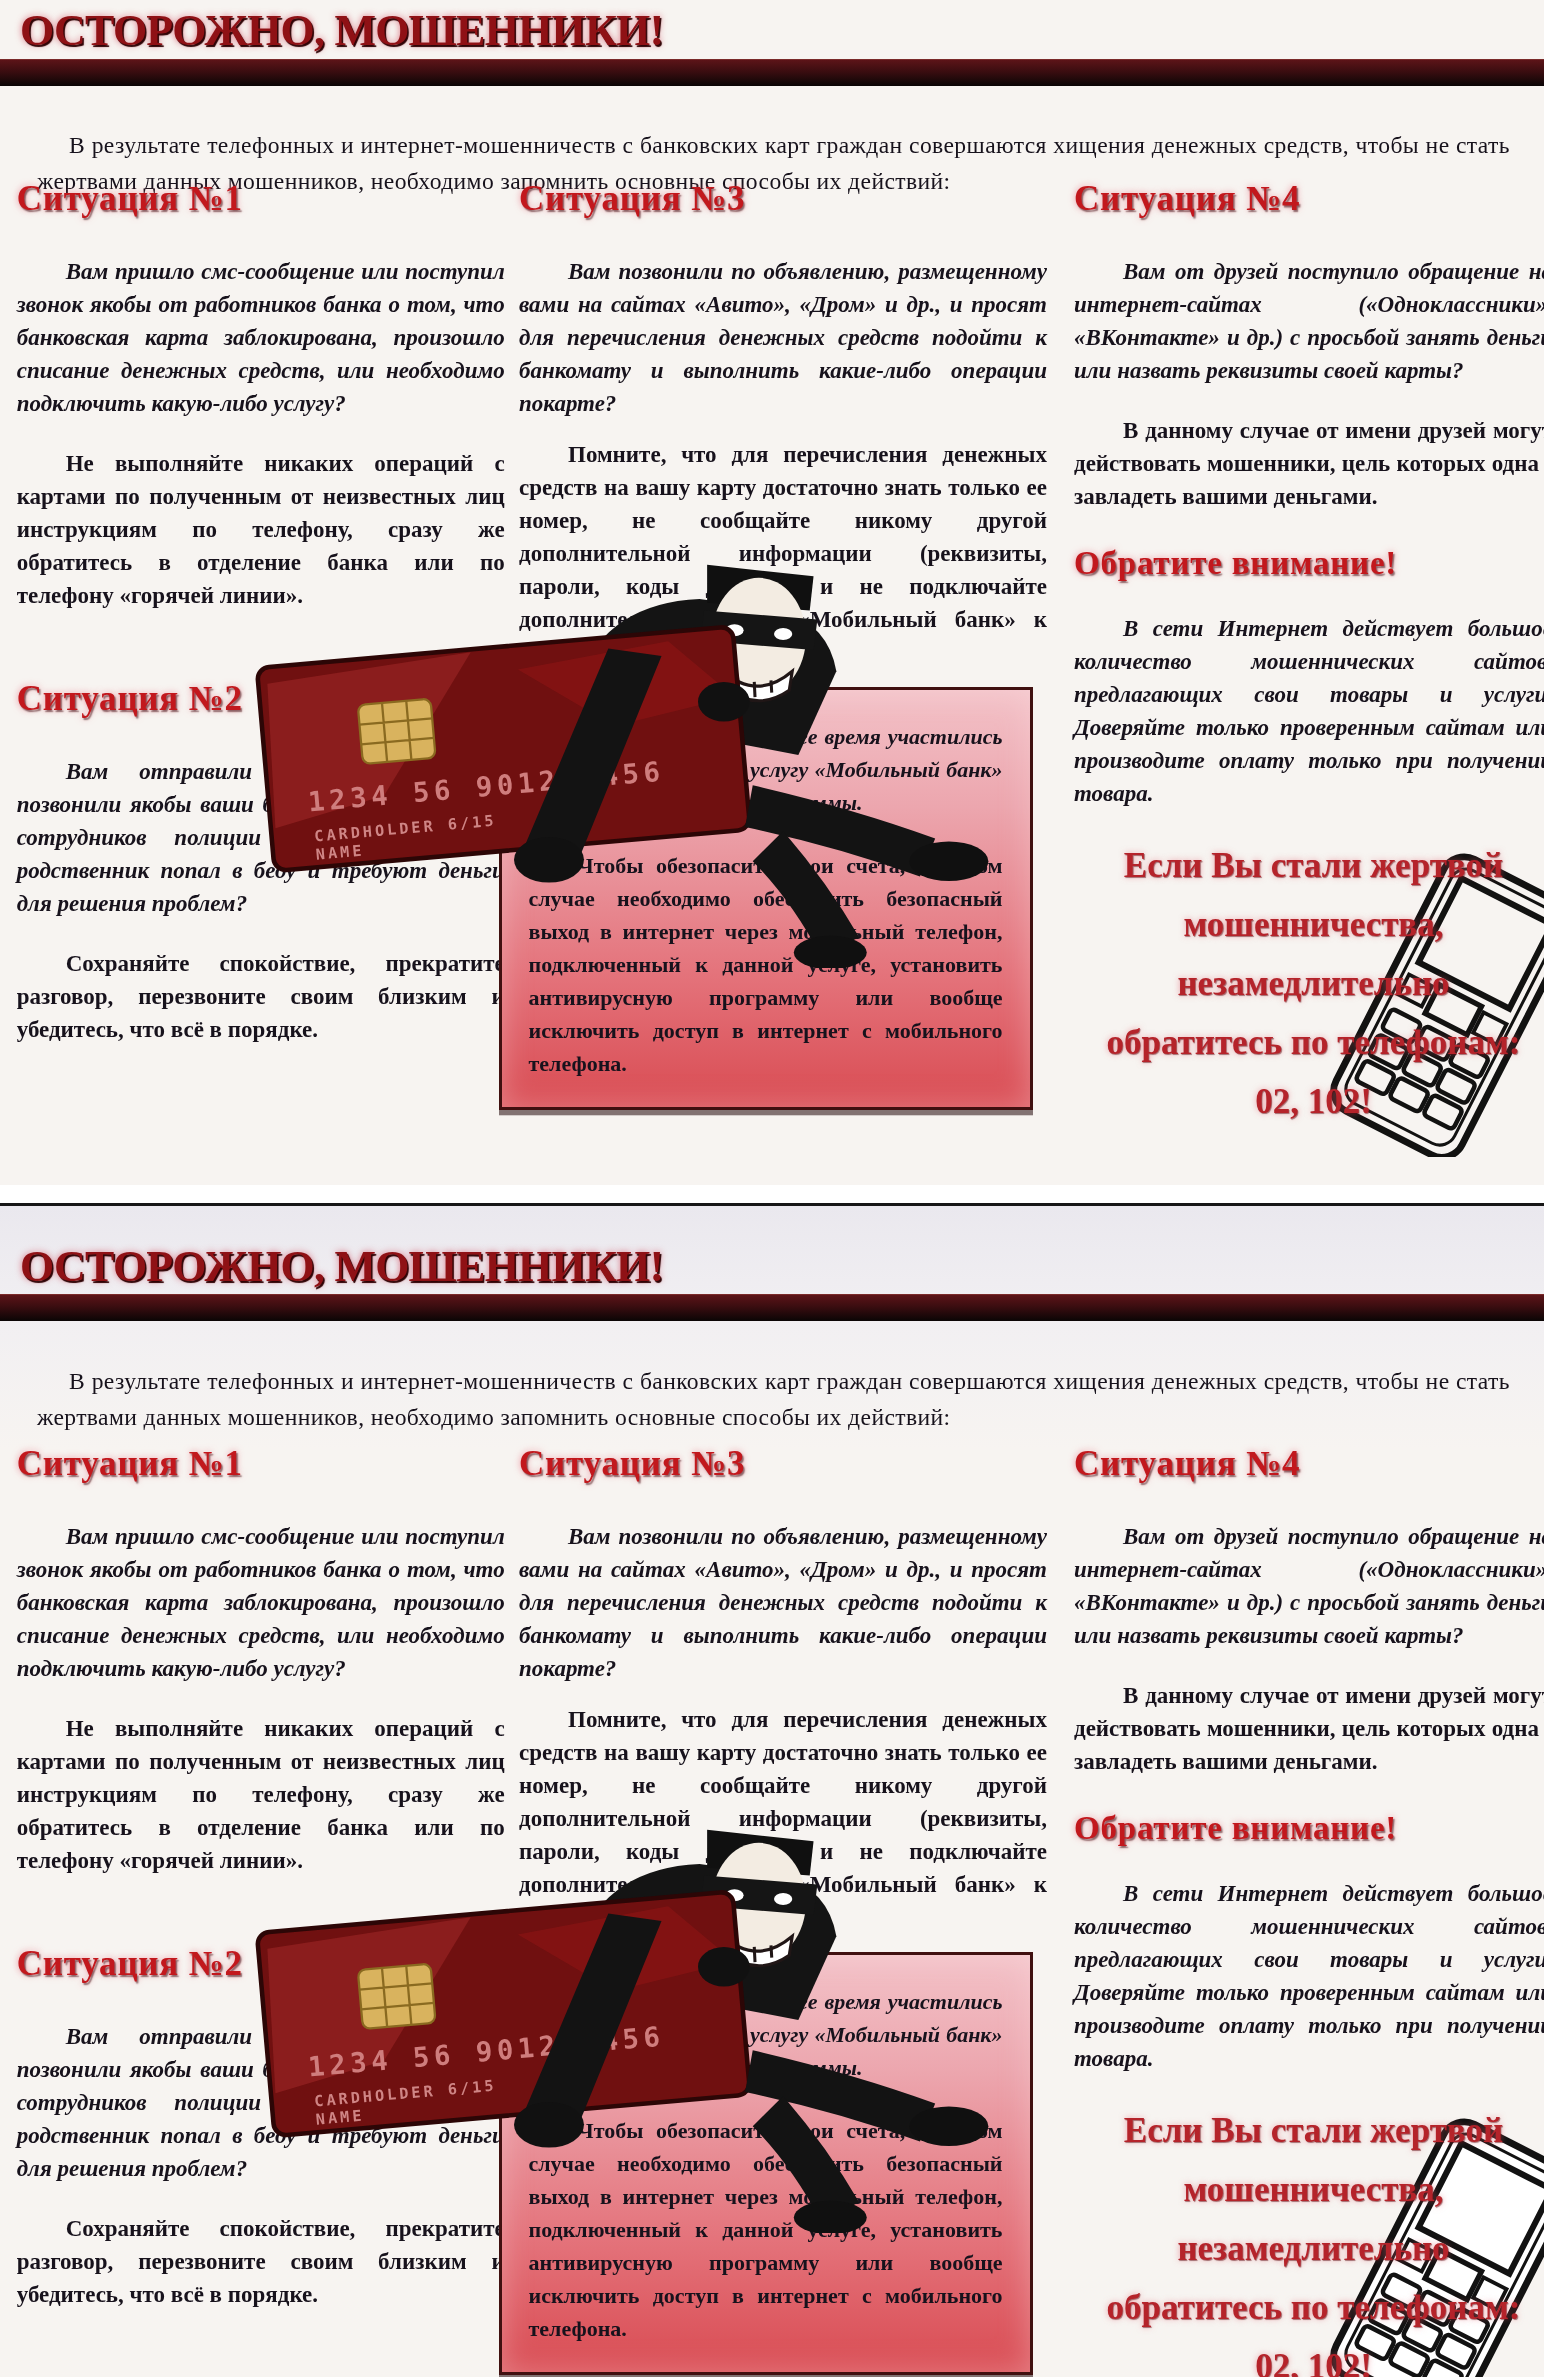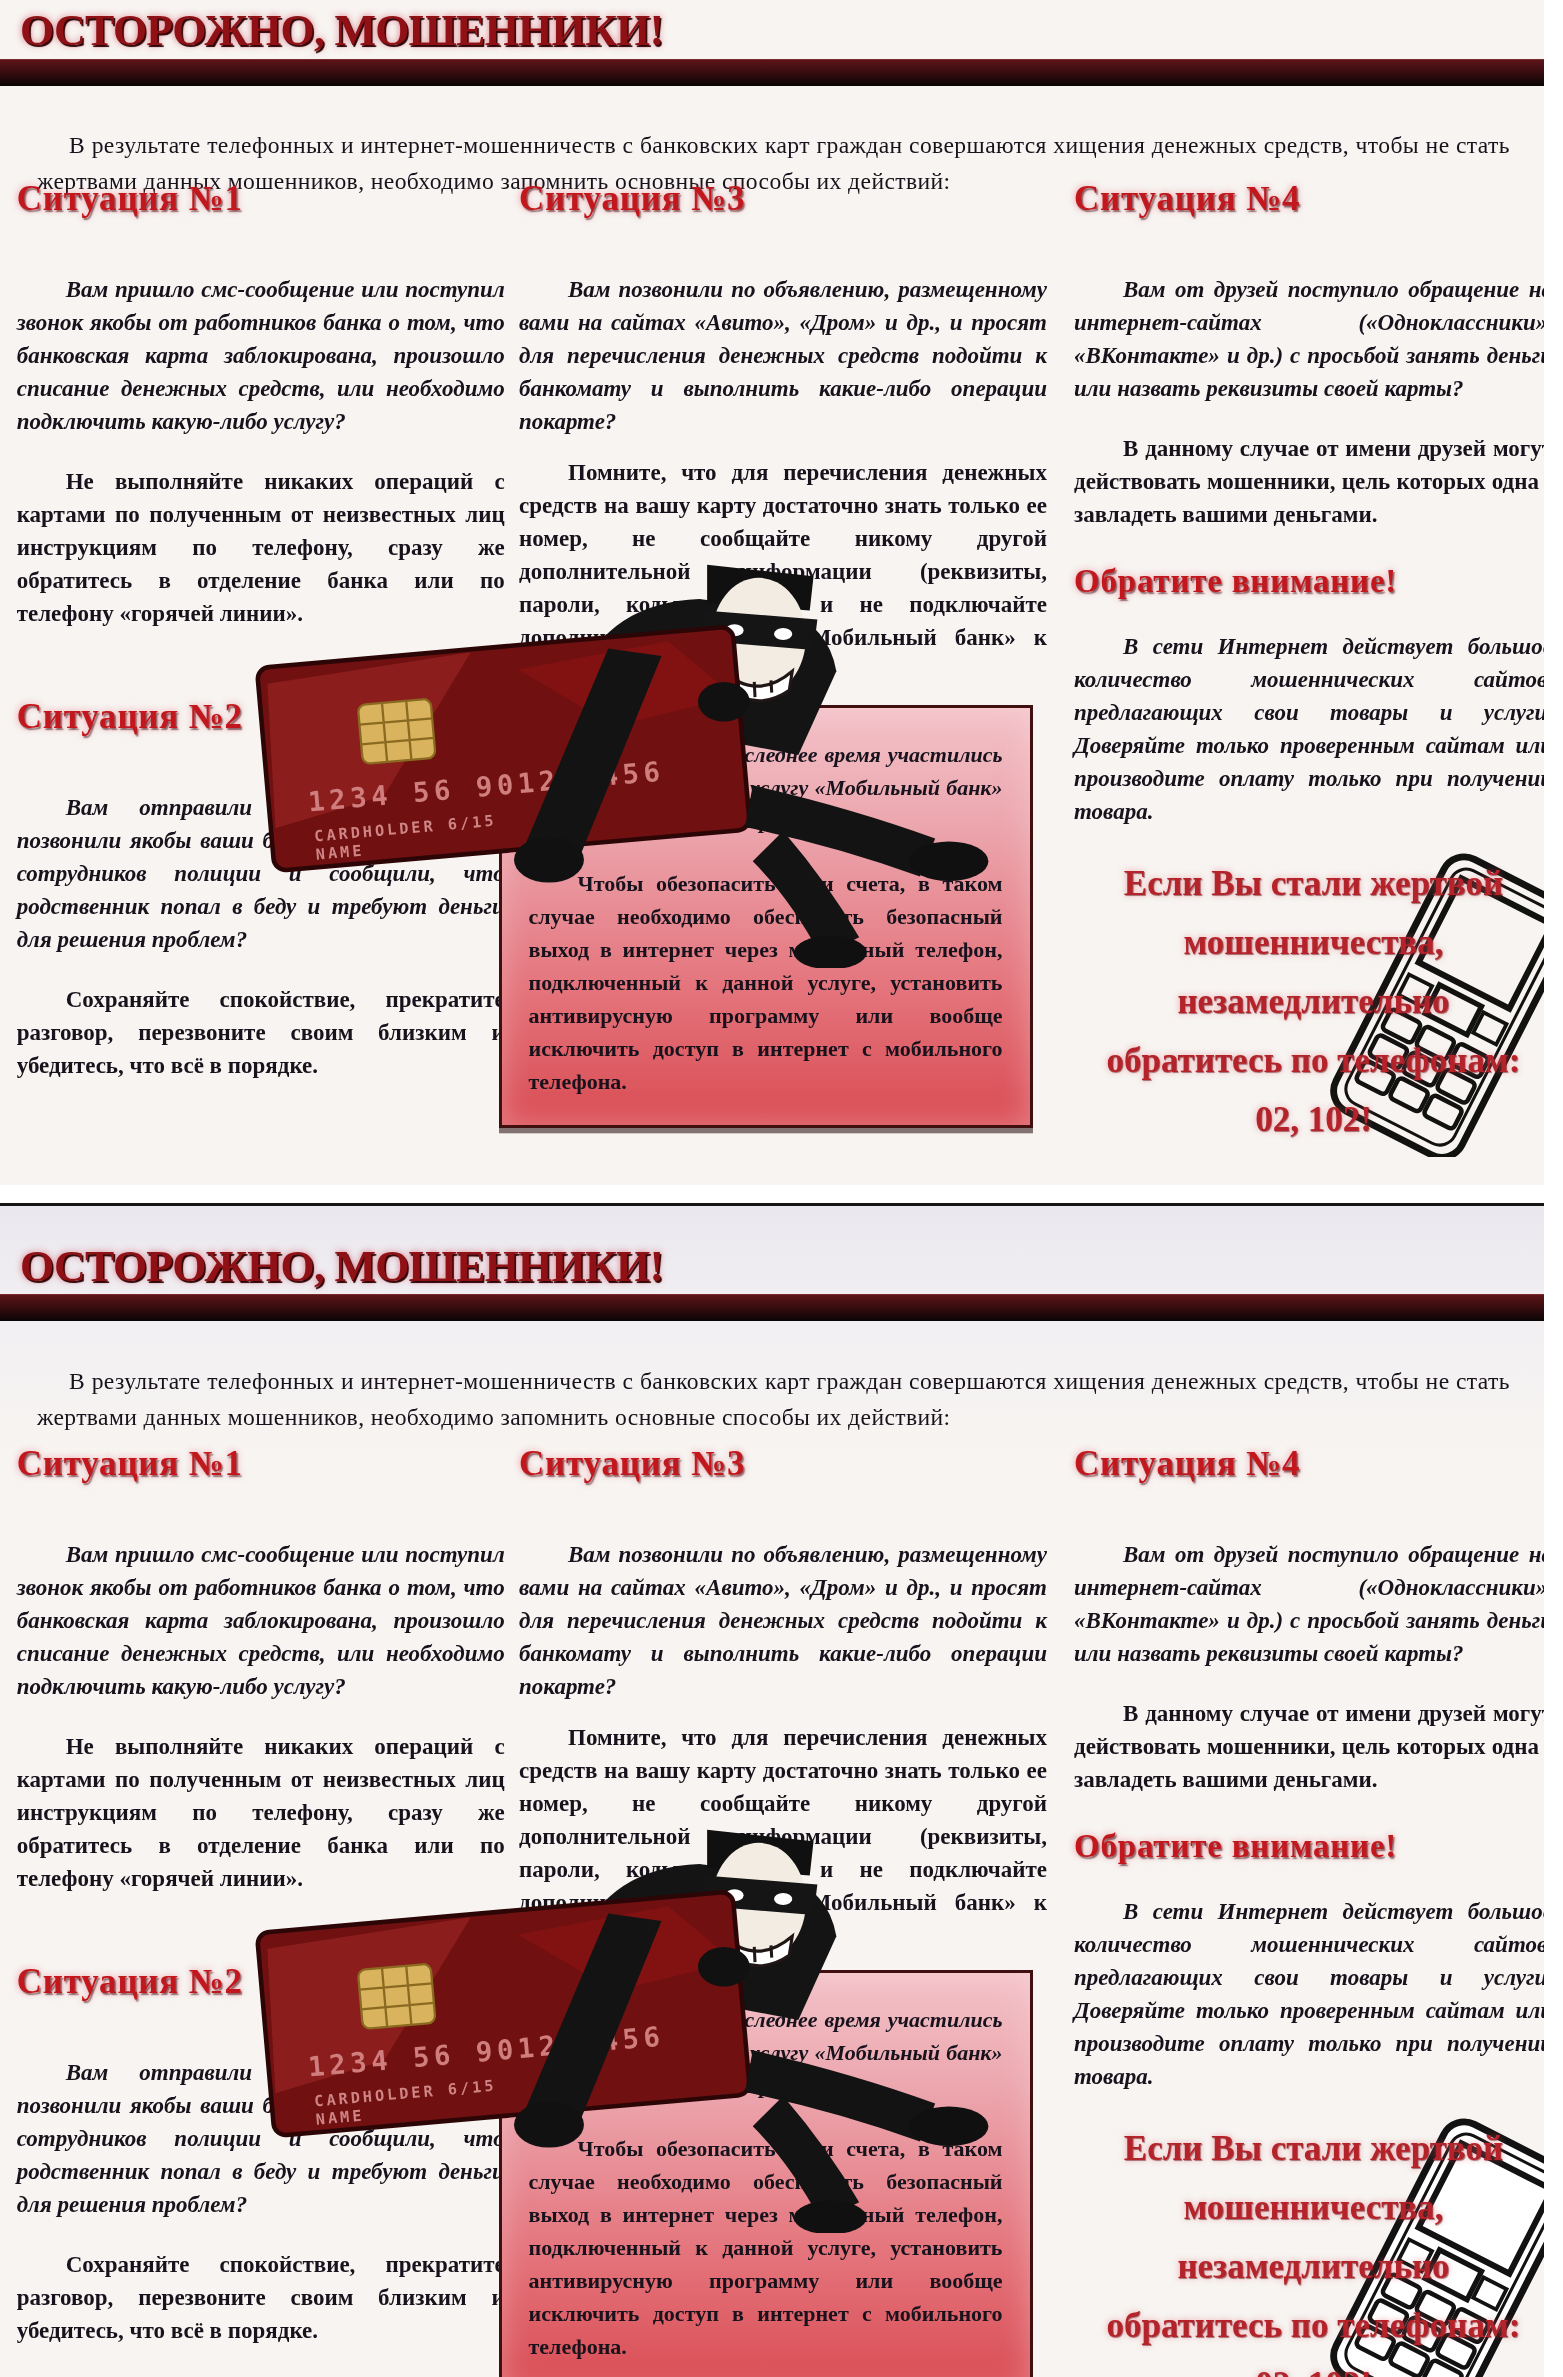--- a/index.html
+++ b/index.html
@@ -44,21 +44,21 @@
   .col3{left:1074px;width:479px;}
   h2.sit{
     margin:0;font-size:35px;font-weight:bold;letter-spacing:0.8px;
     color:#c2181d;
     text-shadow:1.5px 1.5px 1.5px rgba(58,2,8,.55), 0 0 7.6px rgba(232,90,110,.6);
   }
   p.q,p.a{
     margin:0;font-size:23px;line-height:33px;font-weight:bold;
     color:#17121c;text-align:justify;text-indent:49px;
   }
-  p.q{font-style:italic;margin-top:54px;}
+  p.q{font-style:italic;margin-top:36px;}
   p.a{margin-top:27px;}
   h2.sit2{margin-top:67px;}
   h2.attn{margin-top:32px;font-size:33px;}
   .alert-box{
     box-sizing:border-box;margin:18px 0 0 -20.5px;width:534px;min-height:411px;
     padding:30px 27px 27px 27px;
     background:linear-gradient(180deg,#f3c2c8 0%,#eca6ae 28%,#e4737b 68%,#d94c53 100%);
     border:3px solid #401010;
     box-shadow:0 5.3px 0 rgba(35,8,10,.55), inset 0 0 30px rgba(255,230,232,.35);
   }

